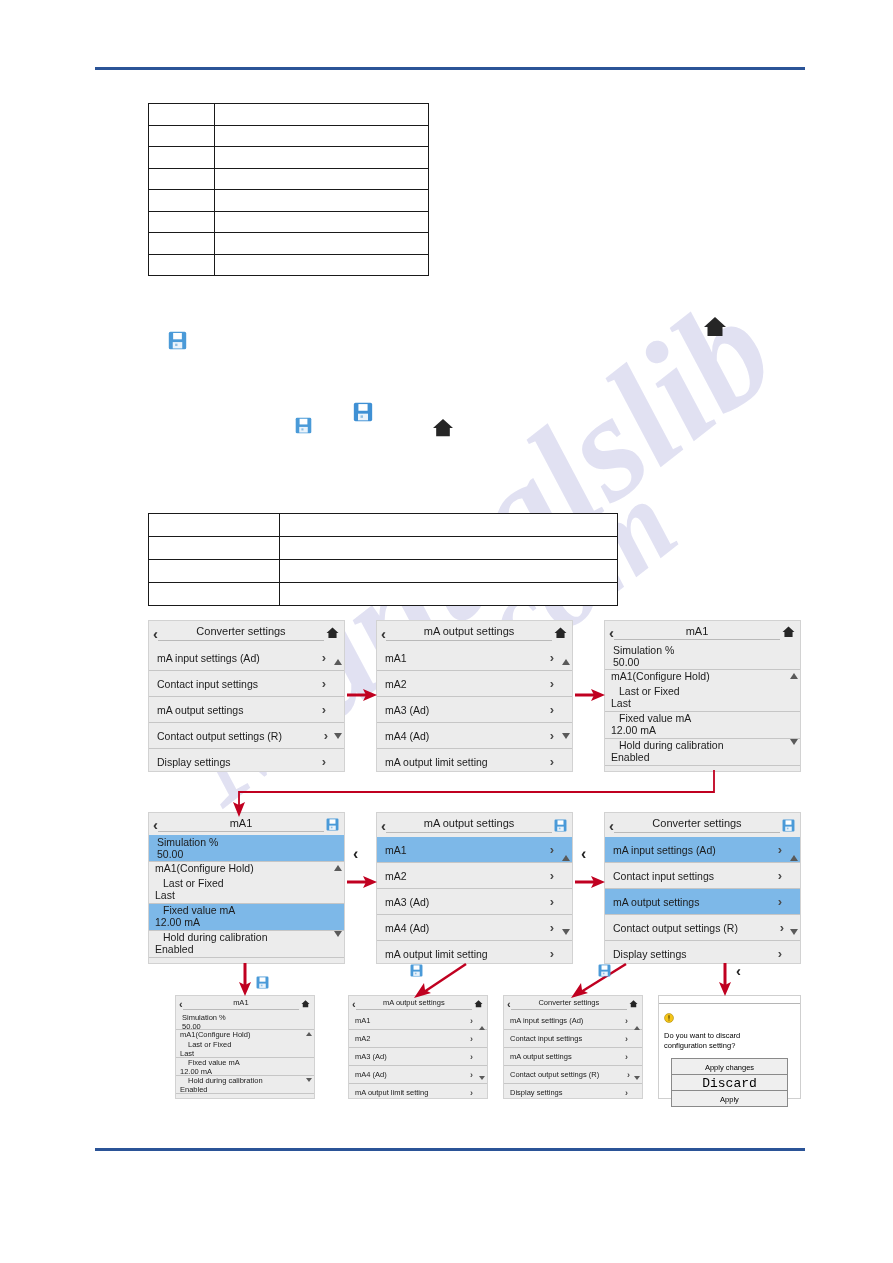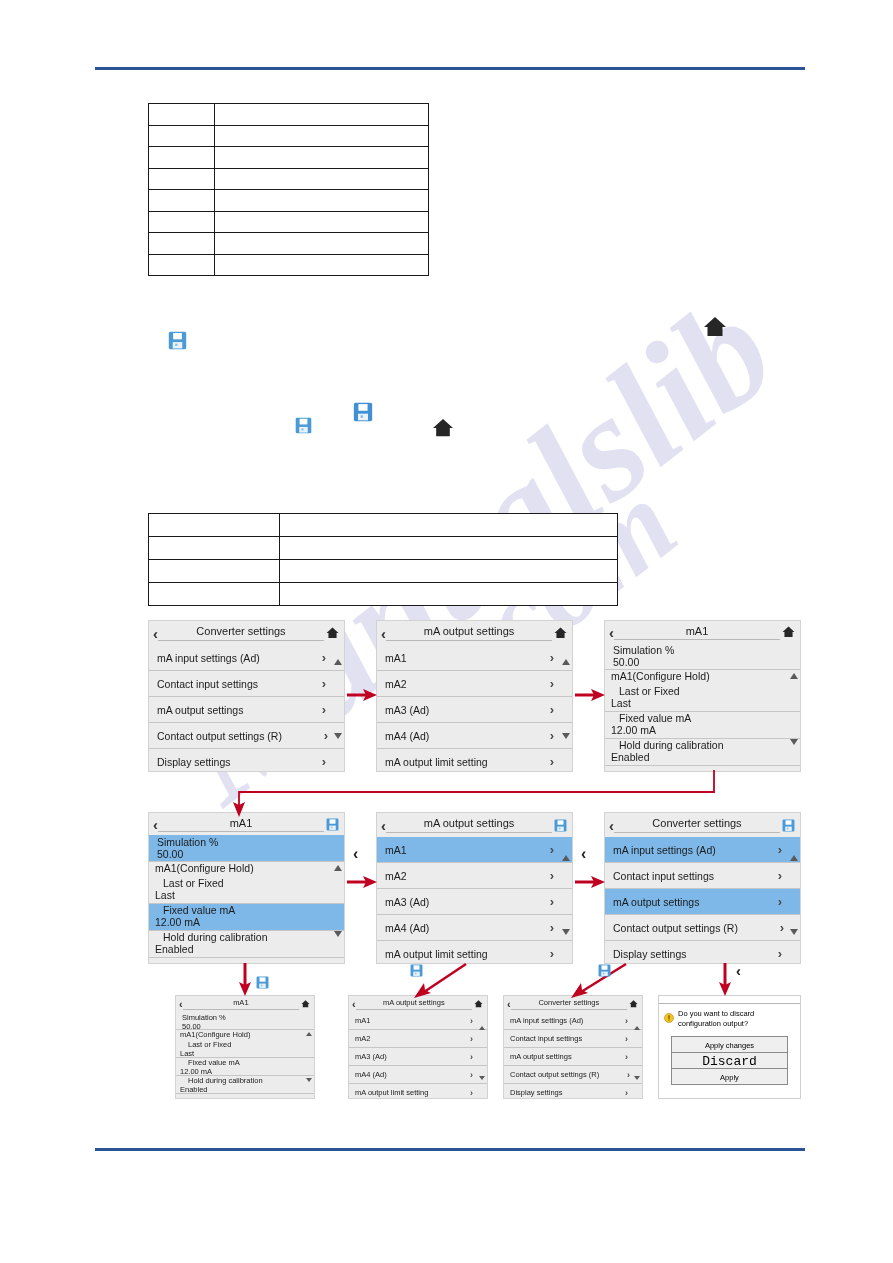--- a/index.html
+++ b/index.html
@@ -558,31 +558,31 @@
       </div>
     </div>
     <div class="scroll" style="top:30px;height:54px;">
       <div class="tri-up" style="border-left-width:3px;border-right-width:3px;border-bottom-width:4px;"></div>
       <div class="tri-dn" style="border-left-width:3px;border-right-width:3px;border-top-width:4px;"></div>
     </div>
   </div>
 
   <div class="dlg" style="left:658px;top:995px;width:143px;height:104px;">
     <div class="dhdr" style="height:7px;"></div>
-    <div class="dmsg" style="padding:5px 5px 0 5px;">
+    <div class="dmsg" style="padding:5px 5px 0 5px;flex-direction:column;">
       <span class="warn">
         <svg width="10" height="10" viewBox="0 0 20 20">
             <circle cx="10" cy="10" r="9" fill="#f5c518" stroke="#9a7b00" stroke-width="1"></circle>
             <rect x="9" y="4.5" width="2" height="7" fill="#3a2f00"></rect>
             <rect x="9" y="13" width="2" height="2" fill="#3a2f00"></rect>
           </svg>
       </span>
       <span class="dtext" style="font-size:7.5px;">
         <span>Do you want to discard</span><br>
-        <span>configuration output?</span>
+        <span>configuration setting?</span>
       </span>
     </div>
     <div class="dbtns" style="margin:8px 12px 8px 12px;">
       <div class="dbtn" style="height:17px;line-height:17px;font-size:7.5px;">Apply changes</div>
       <div class="dbtn" style="height:17px;line-height:17px;font-size:13px;font-family:Liberation Mono, monospace;">Discard changes</div>
       <div class="dbtn" style="height:17px;line-height:17px;font-size:7.5px;">Apply</div>
     </div>
   </div>
 
   <svg class="arrow" style="left:345px;top:685px;" width="34" height="20">

